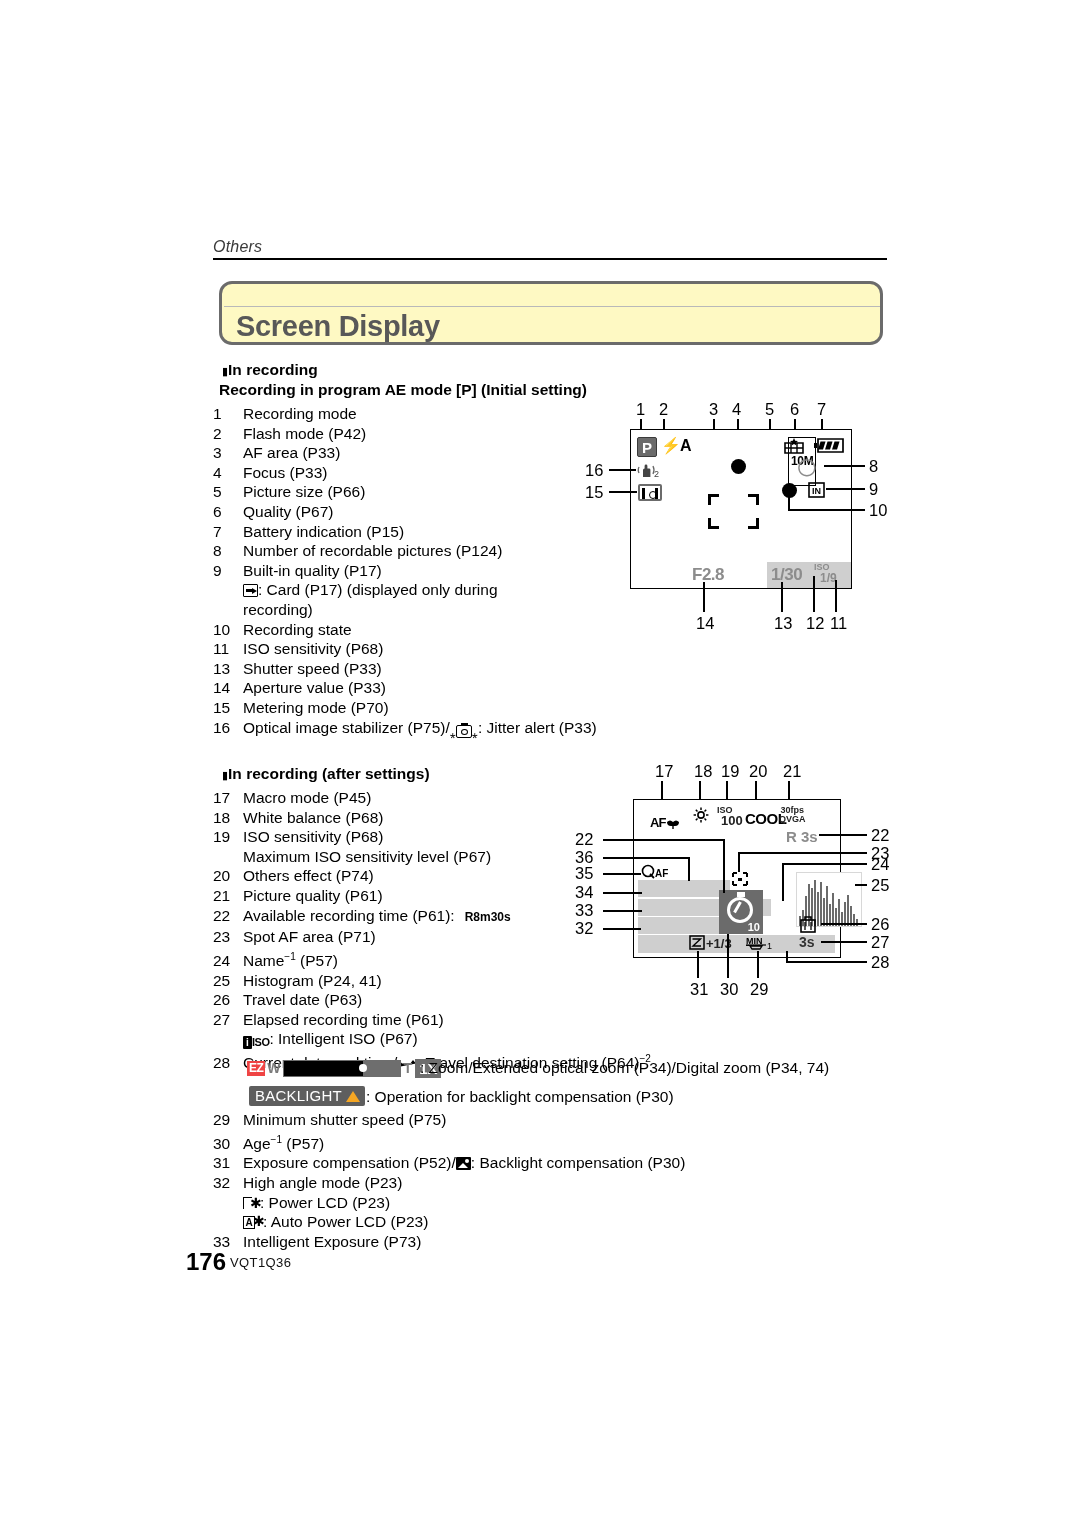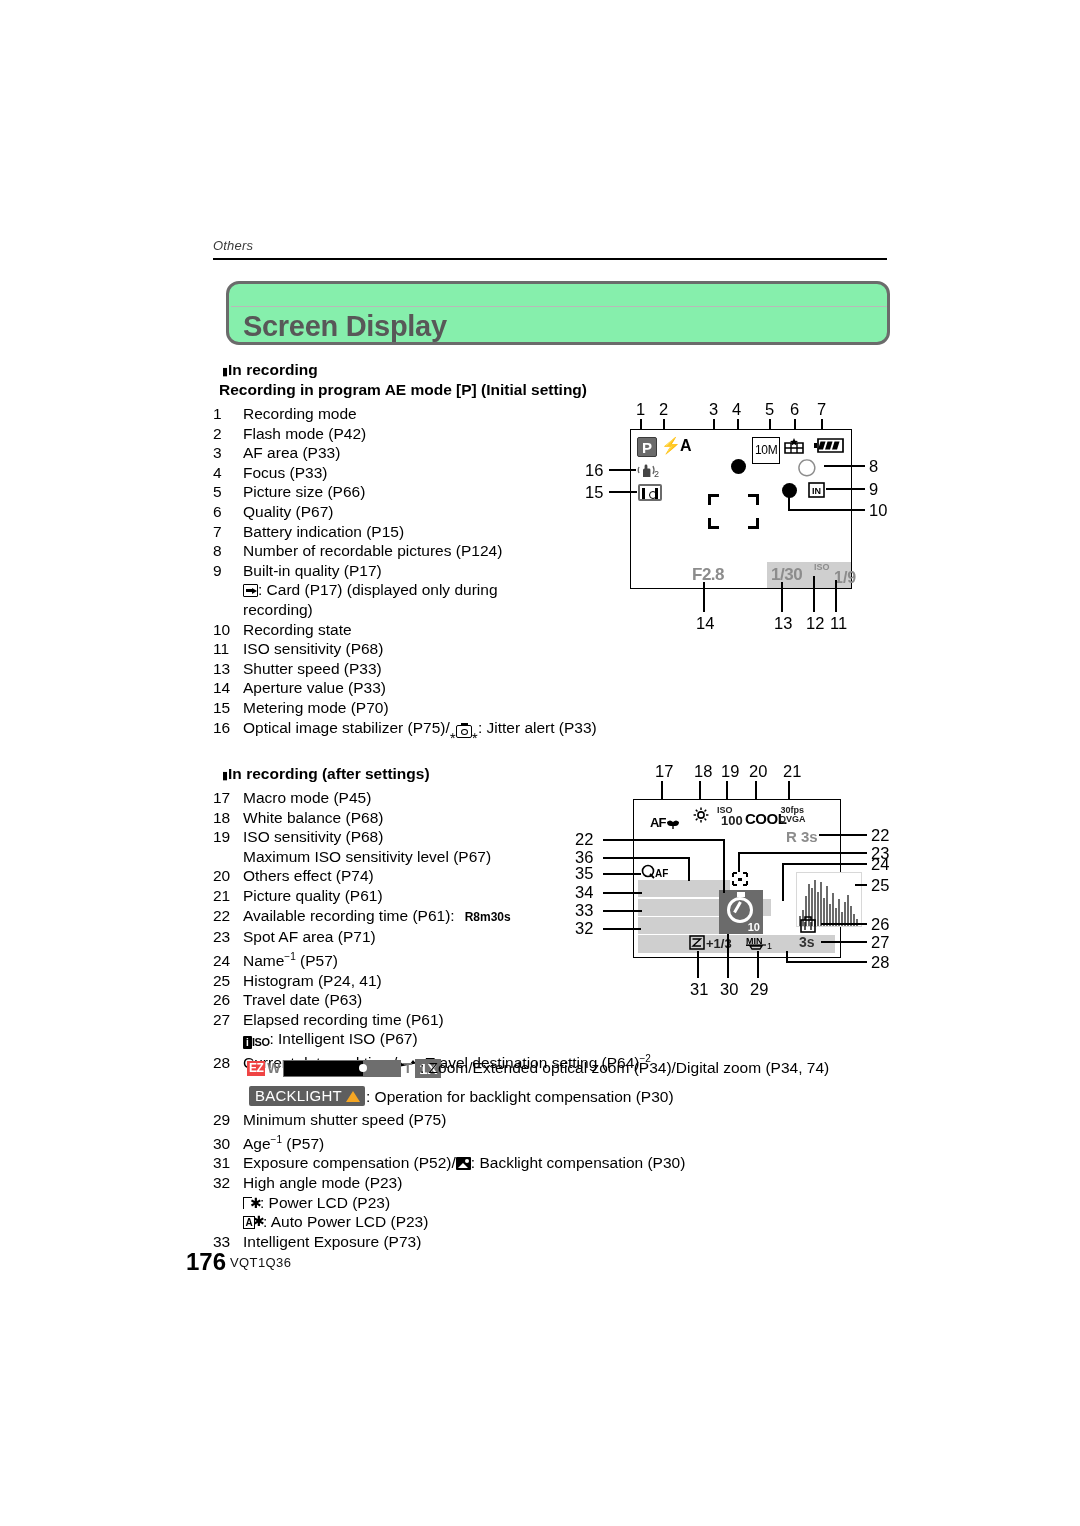--- a/index.html
+++ b/index.html
@@ -11,31 +11,31 @@
     color:#000;
     position:relative;
     overflow:hidden;
   }
 
   
   .page { position:absolute; left:0; top:0; width:1080px; height:1526px; }
 
   .running-head {
     position:absolute; left:213px; top:238px;
-    font-size:13px; font-style:italic; color:#3a3a3a; letter-spacing:.2px;
+    font-size:16px; font-style:italic; color:#3a3a3a; letter-spacing:.2px;
   }
   .head-rule {
     position:absolute; left:213px; top:258px; width:674px; height:2px;
     background:#000;
   }
 
   
   .title-box {
-    position:absolute; left:226px; top:281px; width:664px; height:64px;
-    border:3px solid #6b6b6b; border-radius:13px; background:#86efac;
+    position:absolute; left:219px; top:281px; width:664px; height:64px;
+    border:3px solid #6b6b6b; border-radius:13px; background:#fef9c3;
   }
   .title-box .divider {
     position:absolute; left:2px; top:22px; width:656px; height:1px; background:#b9b9b9;
   }
   .title-box .title {
     position:absolute; left:14px; top:22px;
     font-size:29px; font-weight:bold; color:#585858; letter-spacing:-.3px;
     line-height:40px;
   }
 
@@ -174,22 +174,22 @@
 
   
   .si { position:absolute; }
   .si-p {
     width:20px; height:20px; background:#6b6b6b; color:#fff;
     font-size:15px; font-weight:bold; text-align:center; line-height:20px;
     border:1.5px solid #3b3b3b; border-radius:2px;
   }
   .si-flashA { font-size:16px; font-weight:bold; letter-spacing:-1px; color:#000; }
   .si-10m {
-    border:1.6px solid #000; padding:5px 2px; font-size:12px; font-weight:normal;
-    line-height:15px; letter-spacing:-.3px;
+    border:1.6px solid #000; padding:16px 2px; font-size:12px; font-weight:bold;
+    line-height:15px; letter-spacing:-.3px;margin-left:36px;
   }
   .si-meter {
     width:24px; height:17px; border:2px solid #6b6b6b; position:relative; border-radius:2px;
   }
   .si-meter::after{
     content:""; position:absolute; left:8.5px; top:5px; width:6px;height:6px;border-radius:50%;
     border:1.8px solid #000;
   }
   .si-meter .bar-l{ position:absolute; left:2px; top:2px; width:3px; height:11px; background:#000; }
   .si-meter .bar-r{ position:absolute; right:2px; top:2px; width:3px; height:11px; background:#000; }
@@ -345,21 +345,21 @@
           <rect x="2" y="2" width="15" height="14" fill="none" stroke="#000" stroke-width="1.6"></rect>
           <text x="9.5" y="13" font-size="9" font-weight="bold" text-anchor="middle" font-family="Liberation Sans" fill="#000">IN</text>
         </svg>
     </div>
 
     <div class="grayband" style="left:182px; top:162px; width:84px; height:26px;"></div>
     <div class="si si-txt" style="left:107px; top:165px;">F2.8</div>
     <div class="si si-txt" style="left:186px; top:165px;">1/30</div>
     <div class="si" style="left:229px; top:163px;">
       <div style="font-size:9px;font-weight:bold;color:#8c8c8c;line-height:9px;">ISO</div>
-      <div style="font-size:16px;font-weight:bold;color:#8c8c8c;line-height:12px;margin-left:20px;">1/9</div>
+      <div style="font-size:12px;font-weight:bold;color:#8c8c8c;line-height:12px;margin-left:6px;">1/9</div>
     </div>
 
     <div class="lbl" style="left:0px;  top:61px;">16</div>
     <div class="lead" style="left:24px; top:69px; width:27px; height:2px;"></div>
     <div class="lbl" style="left:0px;  top:83px;">15</div>
     <div class="lead" style="left:24px; top:91px; width:28px; height:2px;"></div>
 
     <div class="lead" style="left:239px; top:65px; width:41px; height:2px;"></div>
     <div class="lbl" style="left:284px; top:57px;">8</div>
     <div class="lead" style="left:241px; top:88px; width:39px; height:2px;"></div>

